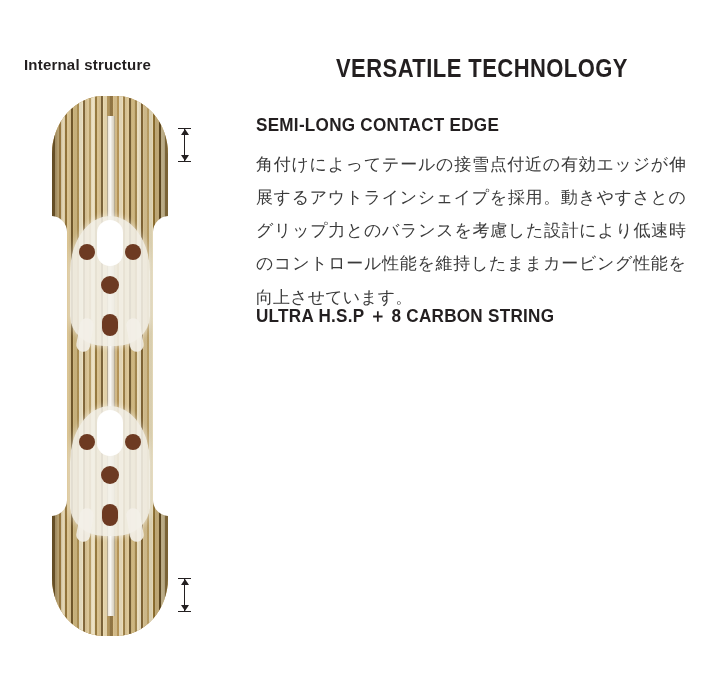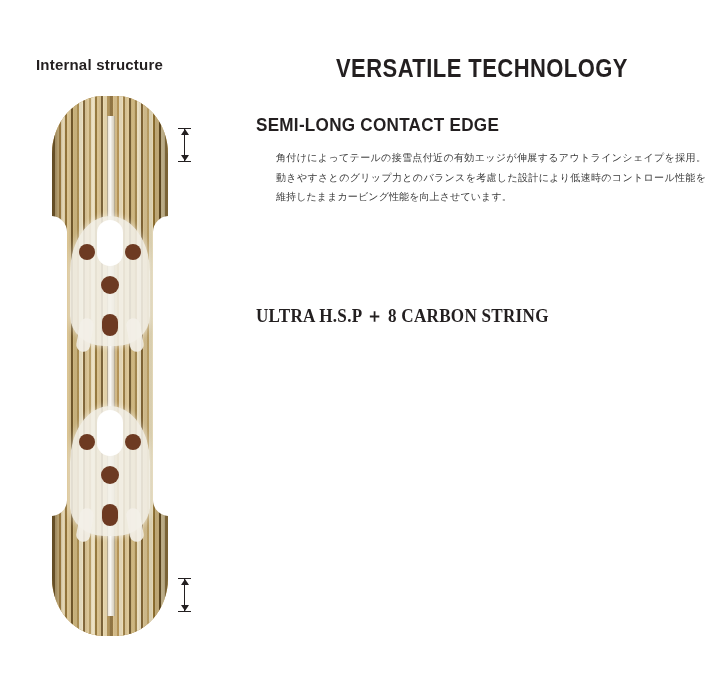--- a/index.html
+++ b/index.html
@@ -20,21 +20,21 @@
   .left-col {
     position: absolute;
     left: 0;
     top: 0;
     width: 245px;
     height: 696px;
   }
 
   .section-label {
     position: absolute;
-    left: 36px;
+    left: 24px;
     top: 56px;
     font-size: 15px;
     font-weight: bold;
     letter-spacing: 0.2px;
     color: #231f20;
     white-space: nowrap;
   }
 
   
   .board-wrap {
@@ -236,40 +236,39 @@
     transform-origin: left center;
     white-space: nowrap;
   }
 
   .block {
     position: absolute;
     left: 4px;
     width: 442px;
   }
   .block.b1 { top: 114px; }
-  .block.b2 { top: 303px; font-family: Liberation Serif, serif; }
+  .block.b2 { top: 303px; }
 
   .block-title {
     font-size: 19px;
     font-weight: bold;
     letter-spacing: 0.3px;
     color: #231f20;
     transform: scaleX(0.9);
     transform-origin: left center;
     white-space: nowrap;
     margin-bottom: 12px;
   }
   .block-body {
-    font-size: 10px;
+    font-size: 17px;
     line-height: 1.95;
     color: #3a3a3a;
     letter-spacing: 0.1px;
     text-align: justify;
     width: 430px;
-    margin-left: 20px;
   }
 </style>
 </head>
 <body>
 
 <div class="left-col">
 
   <div class="section-label">Internal structure</div>
 
   <div class="board-wrap">

